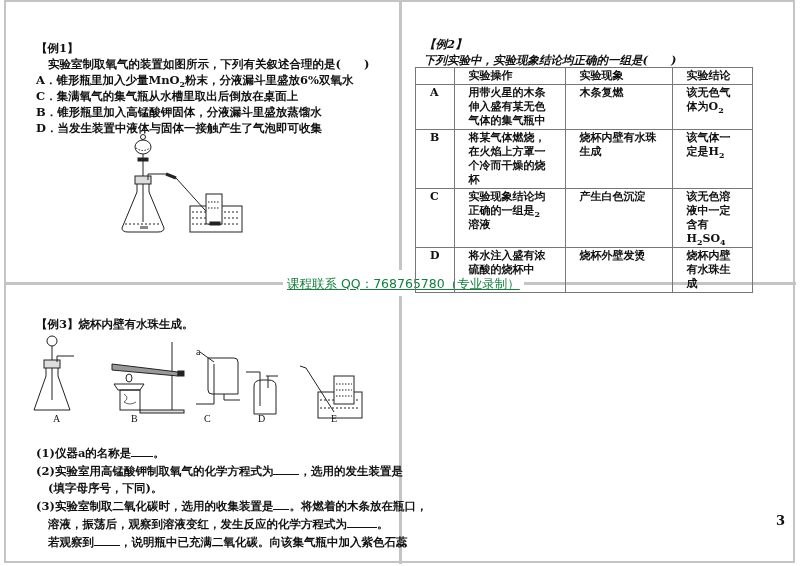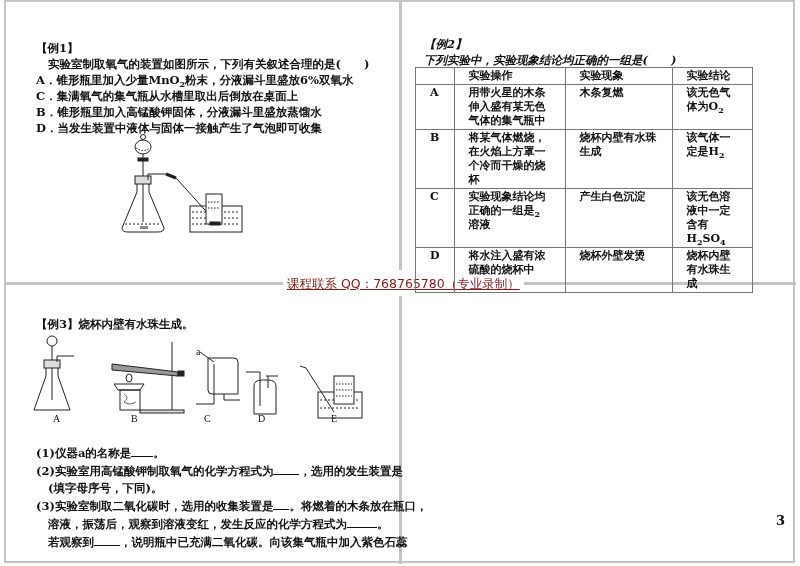--- a/index.html
+++ b/index.html
@@ -4,21 +4,21 @@
 <style>
   html, body { margin: 0; padding: 0; background: #ffffff; }
   body { width: 800px; height: 566px; position: relative; overflow: hidden;
          font-family: "DejaVu Serif", "Liberation Serif", serif; color: #111; }
   .frame { position: absolute; left: 4px; top: 0; width: 791px; height: 563px;
            border: 2px solid #c4c4c4; box-sizing: border-box; }
   .hline { position: absolute; left: 4px; top: 282px; width: 792px; height: 3px; background: #c4c4c4; }
   .vline-top { position: absolute; left: 399px; top: 0; width: 3px; height: 270px; background: #c4c4c4; }
   .vline-bot { position: absolute; left: 399px; top: 296px; width: 3px; height: 268px; background: #c4c4c4; }
   .contact { position: absolute; left: 283px; top: 275px; height: 18px; padding: 0 4px;
-             background: #fff; color: #7f1d1d; font-family: "DejaVu Sans", "Liberation Sans", sans-serif;
+             background: #fff; color: #15803d; font-family: "DejaVu Sans", "Liberation Sans", sans-serif;
              font-size: 12.5px; line-height: 18px; text-decoration: underline; white-space: nowrap; }
   .q { position: absolute; font-size: 11.5px; line-height: 16px; font-weight: bold; white-space: nowrap; margin-left: 20px; }
   .q .line { display: block; }
   .q .ind { padding-left: 12px; }
   .tag { font-weight: bold; }
   sub { font-size: 8px; line-height: 0; }
   .blank { display: inline-block; border-bottom: 1px solid #111; height: 12px; vertical-align: baseline; }
   
   table.t2 { position: absolute; left: 415px; top: 67px; border-collapse: collapse;
              font-size: 11px; line-height: 14px; font-weight: bold; }

